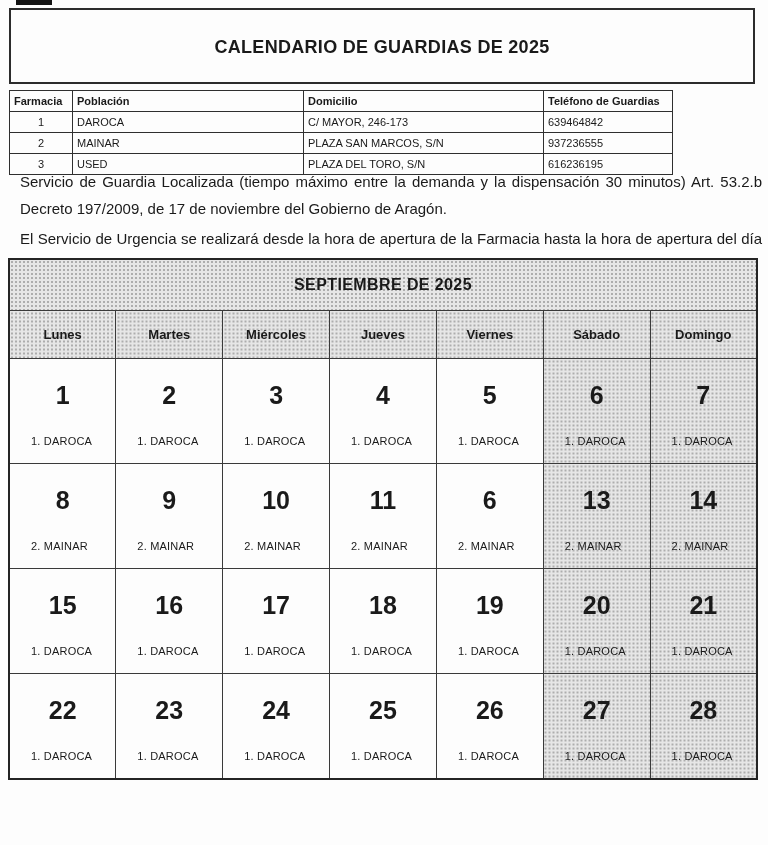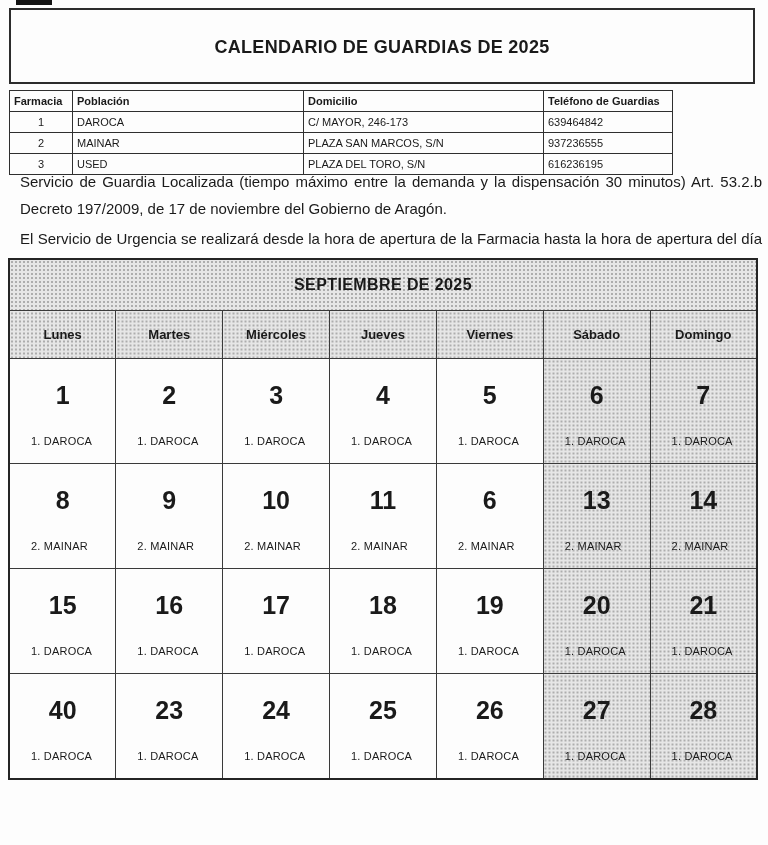--- a/index.html
+++ b/index.html
@@ -287,21 +287,21 @@
             <div class="daynum">20</div>
             <div class="pharm-label">1. DAROCA</div>
           </td>
           <td class="day-cell shaded">
             <div class="daynum">21</div>
             <div class="pharm-label">1. DAROCA</div>
           </td>
         </tr>
         <tr>
           <td class="day-cell">
-            <div class="daynum">40</div>
+            <div class="daynum">22</div>
             <div class="pharm-label">1. DAROCA</div>
           </td>
           <td class="day-cell">
             <div class="daynum">23</div>
             <div class="pharm-label">1. DAROCA</div>
           </td>
           <td class="day-cell">
             <div class="daynum">24</div>
             <div class="pharm-label">1. DAROCA</div>
           </td>

